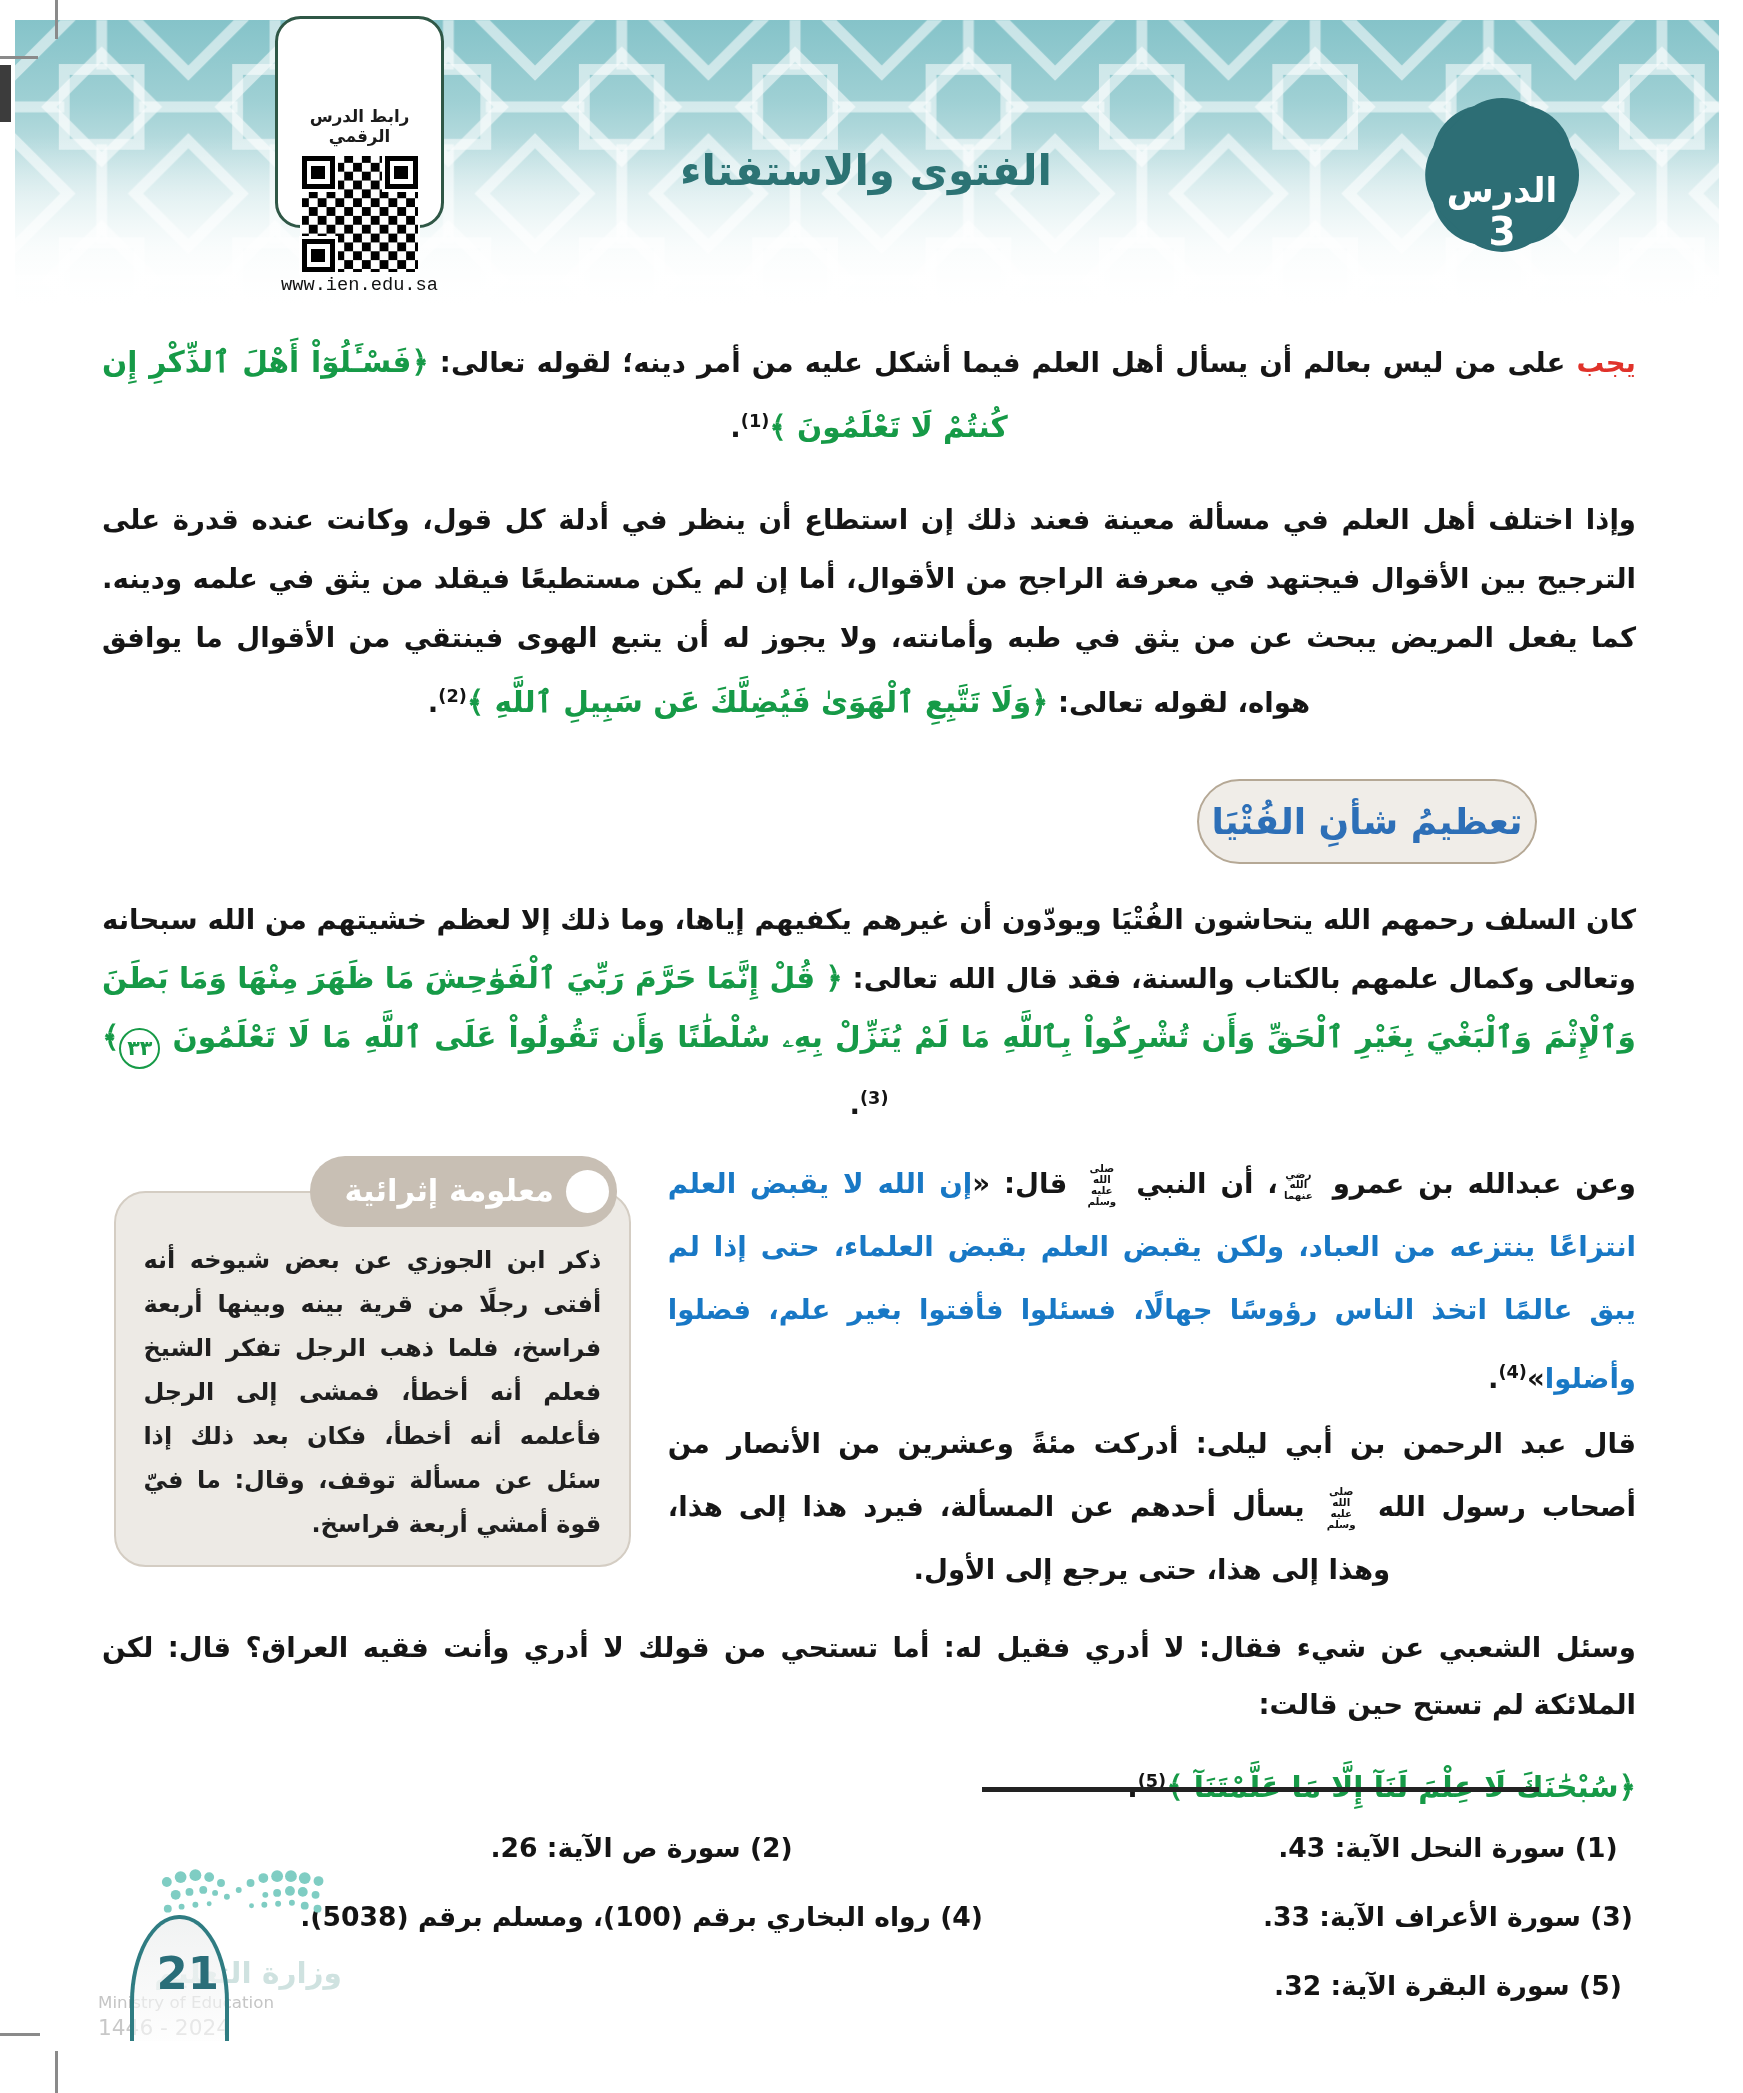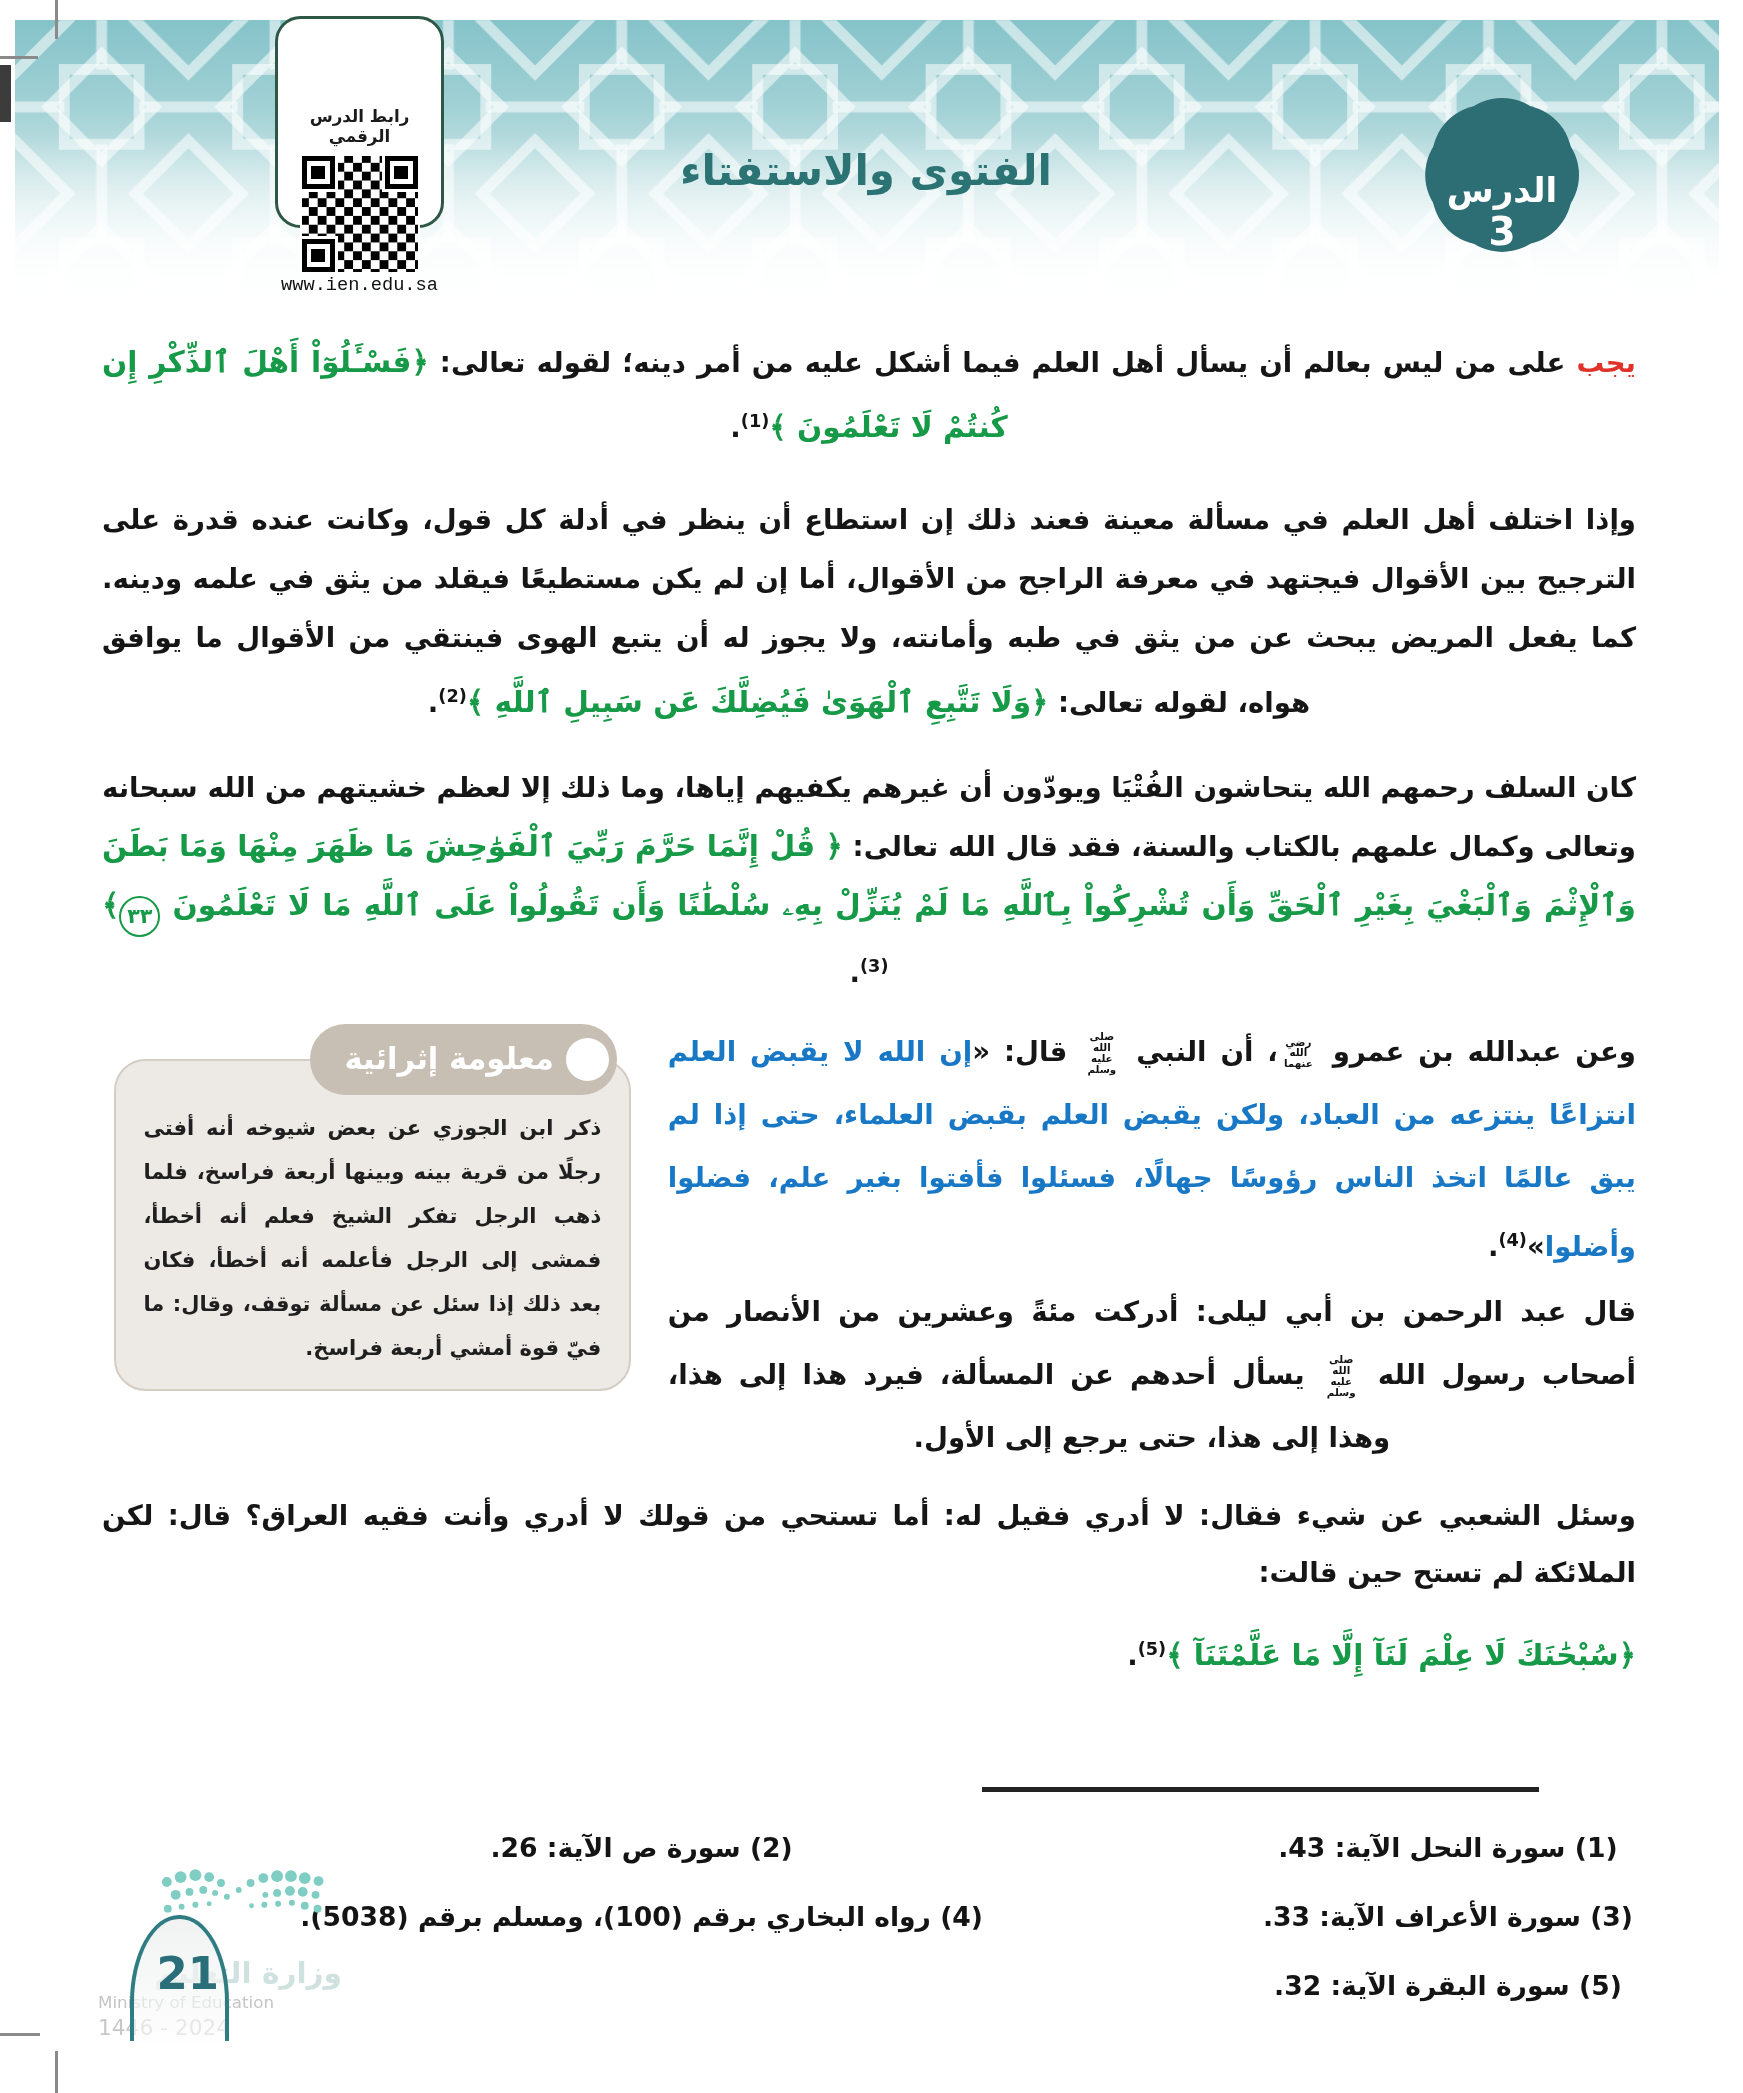--- a/index.html
+++ b/index.html
@@ -60,21 +60,21 @@
     font-size:36px; font-weight:700; color:#2d6fb7; }
   .p3 { margin-top:25.6px; }
 
   
   .infobox { float:left; width:517px; margin:21.7px 37px 14.8px 11.8px; position:relative; padding-top:35px; }
   .infobox-pill { position:absolute; top:0; right:13.8px; height:71px; min-width:305px; background:#c8bfb4;
     border-radius:35px; color:#ffffff; font-size:30.5px; font-weight:700; line-height:69px;
     text-align:center; padding:0 63px 0 35px; z-index:2; }
   .infobox-pill .dot { position:absolute; right:7.9px; top:13.8px; width:43px; height:43px; background:#ffffff; border-radius:50%; }
   .infobox-body { background:#edeae5; border:2px solid #d4cdc3; border-radius:31.5px;
-    padding:45px 27.6px 19.7px; font-size:21px; line-height:44px; color:#1f1f1f; text-align:justify; }
+    padding:45px 27.6px 19.7px; font-size:24px; line-height:44px; color:#1f1f1f; text-align:justify; }
 
   .p4 { margin-top:17.7px; line-height:63px; }
   .p5 { margin-top:2px; line-height:63px; text-align-last:center; }
   .p6 { clear:both; margin-top:17.7px; line-height:57px; }
   .v5 { margin-top:9.9px; text-align:center; line-height:77px; }
 
   
   .fn-rule { position:absolute; left:983px; top:1787px; width:557px; height:4.9px; background:#222; }
   .fn-col { position:absolute; top:1813px; font-size:26.6px; font-weight:700; color:#141414; line-height:69px; text-align:center; direction:rtl; white-space:nowrap; }
   .fn-right { right:110px; }
@@ -143,20 +143,21 @@
   </div>
 
   <div class="page-title">الفتوى والاستفتاء</div>
 
   <div class="content">
 
     <p class="p1 last-center"><span class="red">يجب</span><span> على من ليس بعالم أن يسأل أهل العلم فيما أشكل عليه من أمر دينه؛ لقوله تعالى: </span><span class="quran">﴿فَسْـَٔلُوٓاْ أَهْلَ ٱلذِّكْرِ إِن كُنتُمْ لَا تَعْلَمُونَ ﴾</span><span class="ref">(1)</span><span>.</span></p>
 
     <p class="p2 last-center"><span>وإذا اختلف أهل العلم في مسألة معينة فعند ذلك إن استطاع أن ينظر في أدلة كل قول، وكانت عنده قدرة على الترجيح بين الأقوال فيجتهد في معرفة الراجح من الأقوال، أما إن لم يكن مستطيعًا فيقلد من يثق في علمه ودينه. كما يفعل المريض يبحث عن من يثق في طبه وأمانته، ولا يجوز له أن يتبع الهوى فينتقي من الأقوال ما يوافق هواه، لقوله تعالى: </span><span class="quran">﴿وَلَا تَتَّبِعِ ٱلْهَوَىٰ فَيُضِلَّكَ عَن سَبِيلِ ٱللَّهِ ﴾</span><span class="ref">(2)</span><span>.</span></p>
 
+    <div class="section-pill">تعظيمُ شأنِ الفُتْيَا</div>
 
     <p class="p3 last-center"><span>كان السلف رحمهم الله يتحاشون الفُتْيَا ويودّون أن غيرهم يكفيهم إياها، وما ذلك إلا لعظم خشيتهم من الله سبحانه وتعالى وكمال علمهم بالكتاب والسنة، فقد قال الله تعالى: </span><span class="quran">﴿ قُلْ إِنَّمَا حَرَّمَ رَبِّيَ ٱلْفَوَٰحِشَ مَا ظَهَرَ مِنْهَا وَمَا بَطَنَ وَٱلْإِثْمَ وَٱلْبَغْيَ بِغَيْرِ ٱلْحَقِّ وَأَن تُشْرِكُواْ بِٱللَّهِ مَا لَمْ يُنَزِّلْ بِهِۦ سُلْطَٰنًا وَأَن تَقُولُواْ عَلَى ٱللَّهِ مَا لَا تَعْلَمُونَ </span><span class="ayah-circle">٣٣</span><span class="quran">﴾</span><span class="ref">(3)</span><span>.</span></p>
 
     <div class="infobox">
       <div class="infobox-pill"><span>معلومة إثرائية</span><span class="dot"></span></div>
       <div class="infobox-body">ذكر ابن الجوزي عن بعض شيوخه أنه أفتى رجلًا من قرية بينه وبينها أربعة فراسخ، فلما ذهب الرجل تفكر الشيخ فعلم أنه أخطأ، فمشى إلى الرجل فأعلمه أنه أخطأ، فكان بعد ذلك إذا سئل عن مسألة توقف، وقال: ما فيّ قوة أمشي أربعة فراسخ.</div>
     </div>
 
     <p class="p4"><span>وعن عبدالله بن عمرو </span><span class="seal">رضي الله عنهما</span><span>، أن النبي </span><span class="seal">صلى الله عليه وسلم</span><span> قال: «</span><span class="blue">إن الله لا يقبض العلم انتزاعًا ينتزعه من العباد، ولكن يقبض العلم بقبض العلماء، حتى إذا لم يبق عالمًا اتخذ الناس رؤوسًا جهالًا، فسئلوا فأفتوا بغير علم، فضلوا وأضلوا</span><span>»</span><span class="ref">(4)</span><span>.</span></p>
 

